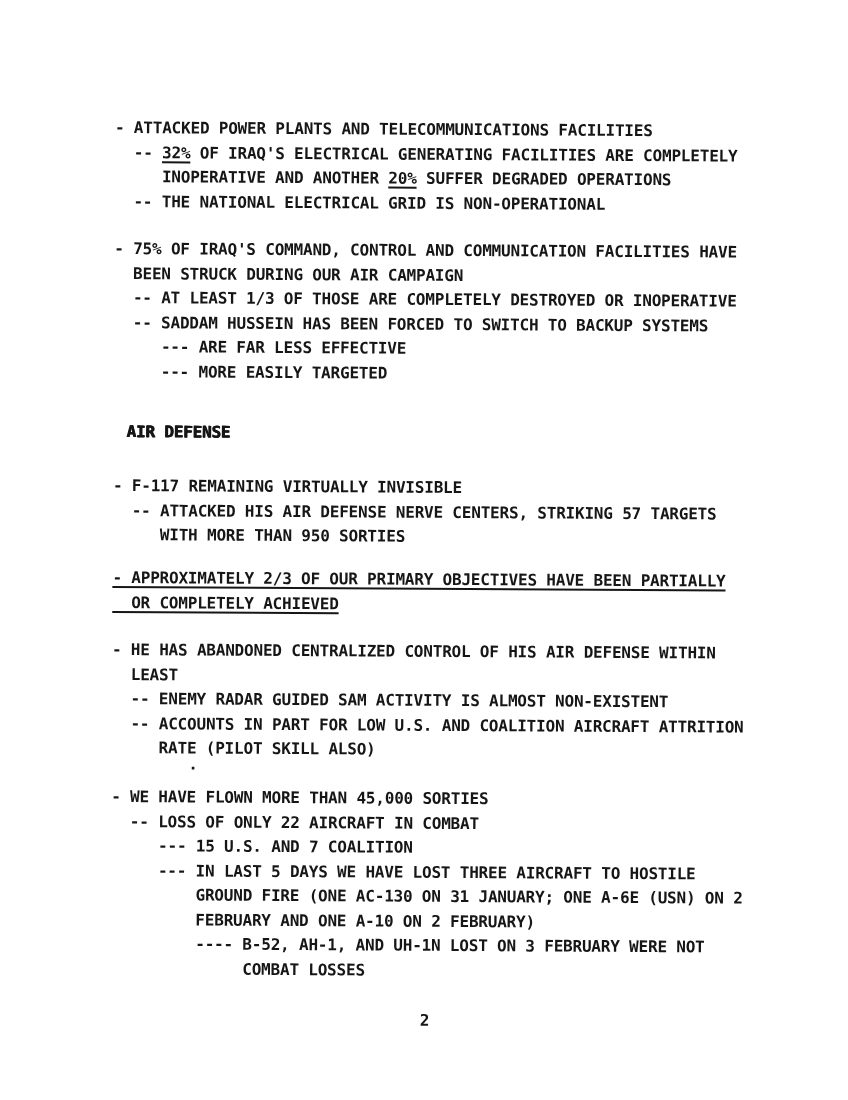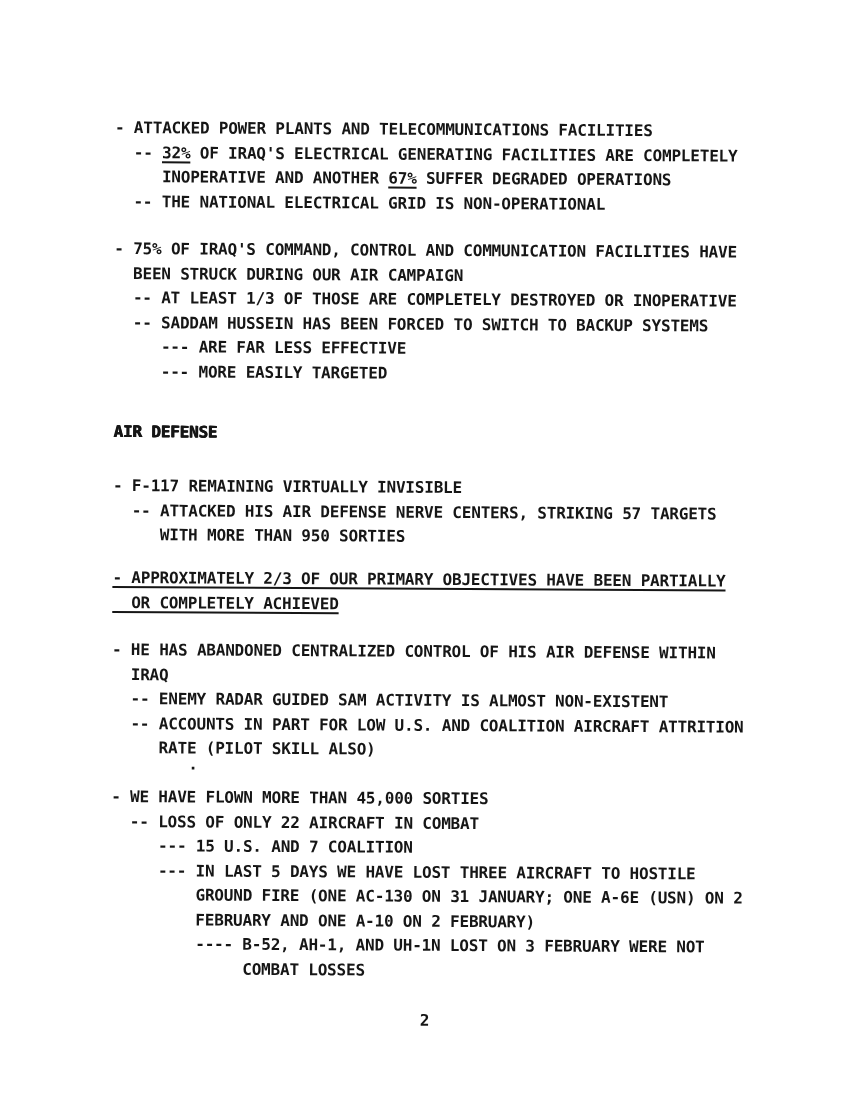--- a/index.html
+++ b/index.html
@@ -7,51 +7,51 @@
   .paper{
     position:relative;width:848px;height:1100px;background:#ffffff;
     transform:rotate(0.33deg);transform-origin:113px 480px;
   }
   .tblock{
     position:absolute;margin:0;
     font-family:"DejaVu Sans Mono",monospace;
     font-size:16px;font-weight:700;line-height:24.5px;
     color:#161616;white-space:pre;letter-spacing:-0.2px;
   }
-  .tblock.heading{text-shadow:0.8px 0 0 currentColor, 0.4px 0 0 currentColor;}
+  .tblock.heading{text-shadow:0.8px 0 0 currentColor, 0.4px 0 0 currentColor;margin-left:13px;}
   .u{text-decoration:underline;text-decoration-thickness:1.8px;text-underline-offset:3px;}
   .pageno{
     position:absolute;left:423px;top:1007px;margin:0;
     font-family:"DejaVu Sans Mono",monospace;
     font-size:16px;font-weight:700;line-height:24.5px;color:#161616;
   }
 </style>
 </head>
 <body>
 
 <div class="paper">
   <pre class="pageno">2</pre>
 <pre class="tblock" style="left: 113px; top: 116px;"><span>- ATTACKED POWER PLANTS AND TELECOMMUNICATIONS FACILITIES</span>
 <span>  -- </span><span class="u">32%</span><span> OF IRAQ'S ELECTRICAL GENERATING FACILITIES ARE COMPLETELY</span>
-<span>     INOPERATIVE AND ANOTHER </span><span class="u">67%</span><span> SUFFER DEGRADED OPERATIONS</span>
+<span>     INOPERATIVE AND ANOTHER </span><span class="u">20%</span><span> SUFFER DEGRADED OPERATIONS</span>
 <span>  -- THE NATIONAL ELECTRICAL GRID IS NON-OPERATIONAL</span></pre>
     <pre class="tblock" style="left: 113px; top: 237px;"><span>- 75% OF IRAQ'S COMMAND, CONTROL AND COMMUNICATION FACILITIES HAVE</span>
 <span>  BEEN STRUCK DURING OUR AIR CAMPAIGN</span>
 <span>  -- AT LEAST 1/3 OF THOSE ARE COMPLETELY DESTROYED OR INOPERATIVE</span>
 <span>  -- SADDAM HUSSEIN HAS BEEN FORCED TO SWITCH TO BACKUP SYSTEMS</span>
 <span>     --- ARE FAR LESS EFFECTIVE</span>
 <span>     --- MORE EASILY TARGETED</span></pre>
     <pre class="tblock heading" style="left: 113px; top: 420px;"><span>AIR DEFENSE</span></pre>
     <pre class="tblock" style="left: 113px; top: 474px;"><span>- F-117 REMAINING VIRTUALLY INVISIBLE</span>
 <span>  -- ATTACKED HIS AIR DEFENSE NERVE CENTERS, STRIKING 57 TARGETS</span>
 <span>     WITH MORE THAN 950 SORTIES</span></pre>
     <pre class="tblock" style="left: 113px; top: 566px;"><span class="u">- APPROXIMATELY 2/3 OF OUR PRIMARY OBJECTIVES HAVE BEEN PARTIALLY</span>
 <span class="u">  OR COMPLETELY ACHIEVED</span></pre>
     <pre class="tblock" style="left: 113px; top: 638px;"><span>- HE HAS ABANDONED CENTRALIZED CONTROL OF HIS AIR DEFENSE WITHIN</span>
-<span>  IRAQ</span>
+<span>  LEAST</span>
 <span>  -- ENEMY RADAR GUIDED SAM ACTIVITY IS ALMOST NON-EXISTENT</span>
 <span>  -- ACCOUNTS IN PART FOR LOW U.S. AND COALITION AIRCRAFT ATTRITION</span>
 <span>     RATE (PILOT SKILL ALSO)</span></pre>
     <pre class="tblock" style="left: 190px; top: 752px;"><span>.</span></pre>
     <pre class="tblock" style="left: 113px; top: 785px;"><span>- WE HAVE FLOWN MORE THAN 45,000 SORTIES</span>
 <span>  -- LOSS OF ONLY 22 AIRCRAFT IN COMBAT</span>
 <span>     --- 15 U.S. AND 7 COALITION</span>
 <span>     --- IN LAST 5 DAYS WE HAVE LOST THREE AIRCRAFT TO HOSTILE</span>
 <span>         GROUND FIRE (ONE AC-130 ON 31 JANUARY; ONE A-6E (USN) ON 2</span>
 <span>         FEBRUARY AND ONE A-10 ON 2 FEBRUARY)</span>

